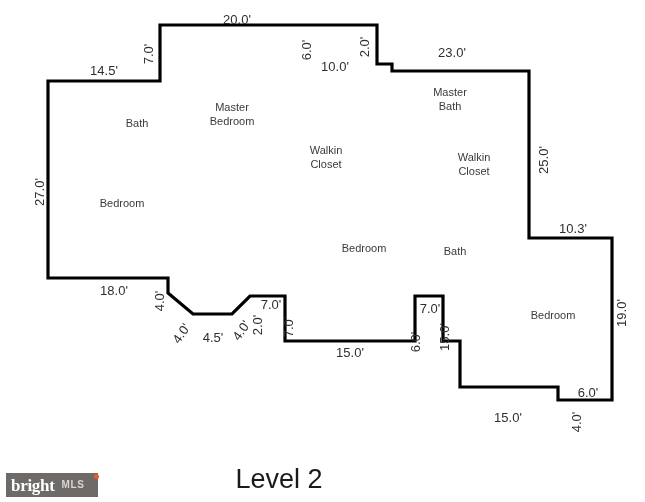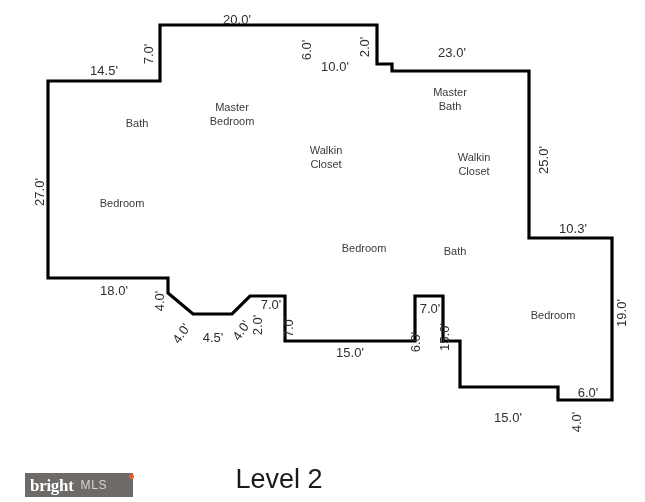--- a/index.html
+++ b/index.html
@@ -50,29 +50,28 @@
     font-family: "Liberation Sans", sans-serif;
     font-size: 27px;
     fill: #1a1a1a;
     text-anchor: middle;
     dominant-baseline: middle;
   }
   #brand-badge {
     position: absolute;
     left: 6px;
     top: 473px;
-    width: 108px;
+    width: 92px;
     height: 24px;
     background: #6d6a68;
     display: flex;
     align-items: center;
     justify-content: flex-start;
     padding-left: 5px;
     box-sizing: border-box;
-    margin-left: 19px;
   }
   #brand-badge .brand-main {
     font-family: "Liberation Serif", serif;
     font-size: 17px;
     font-weight: bold;
     color: #ffffff;
     letter-spacing: -0.3px;
     line-height: 1;
     position: relative;
   }
@@ -80,25 +79,26 @@
     position: absolute;
     right: -1px;
     top: 1px;
     width: 5px;
     height: 5px;
     background: #f05a28;
     border-radius: 50%;
   }
   #brand-badge .brand-sub {
     font-family: "Liberation Sans", sans-serif;
-    font-size: 12px;
+    font-size: 10px;
     color: #d8d5d3;
     letter-spacing: 0.6px;
     margin-left: 7px;
     line-height: 1;
+    font-weight: bold;
   }
 </style>
 </head>
 <body>
 
 <div id="plan-root">
 
   <svg id="plan-svg" viewBox="0 0 645 502">
     <rect x="0" y="0" width="645" height="502" fill="#ffffff"></rect>
 

